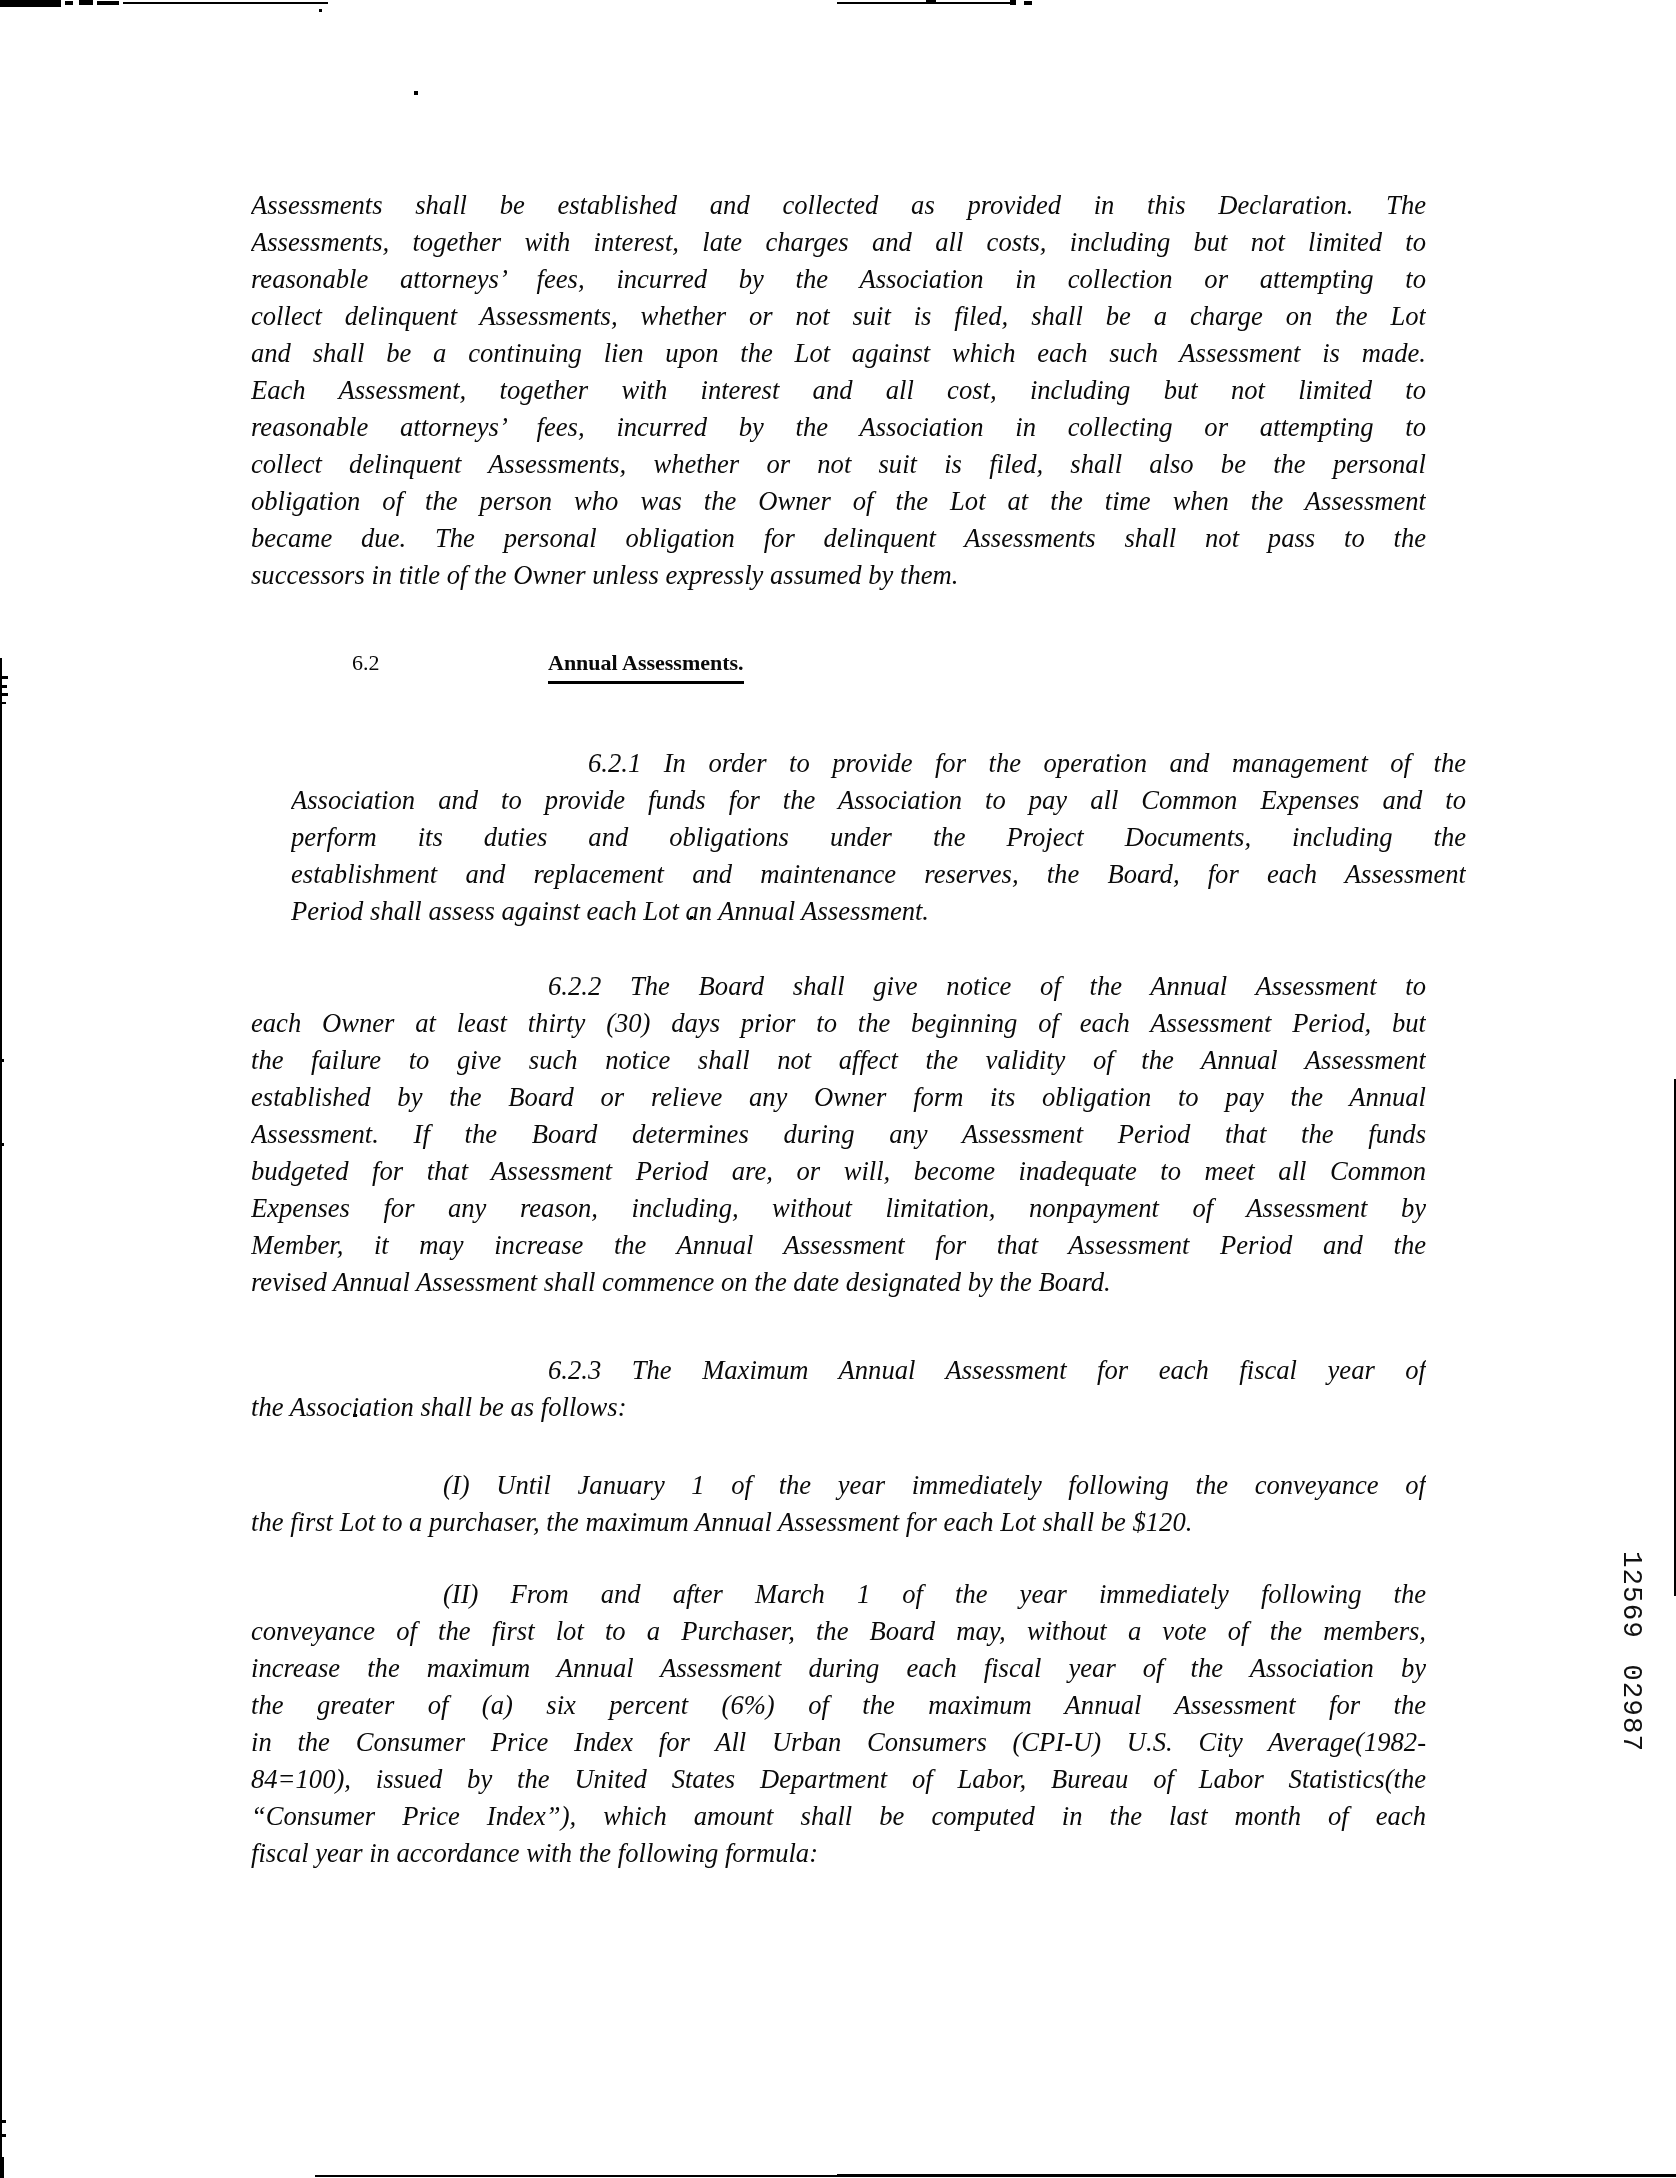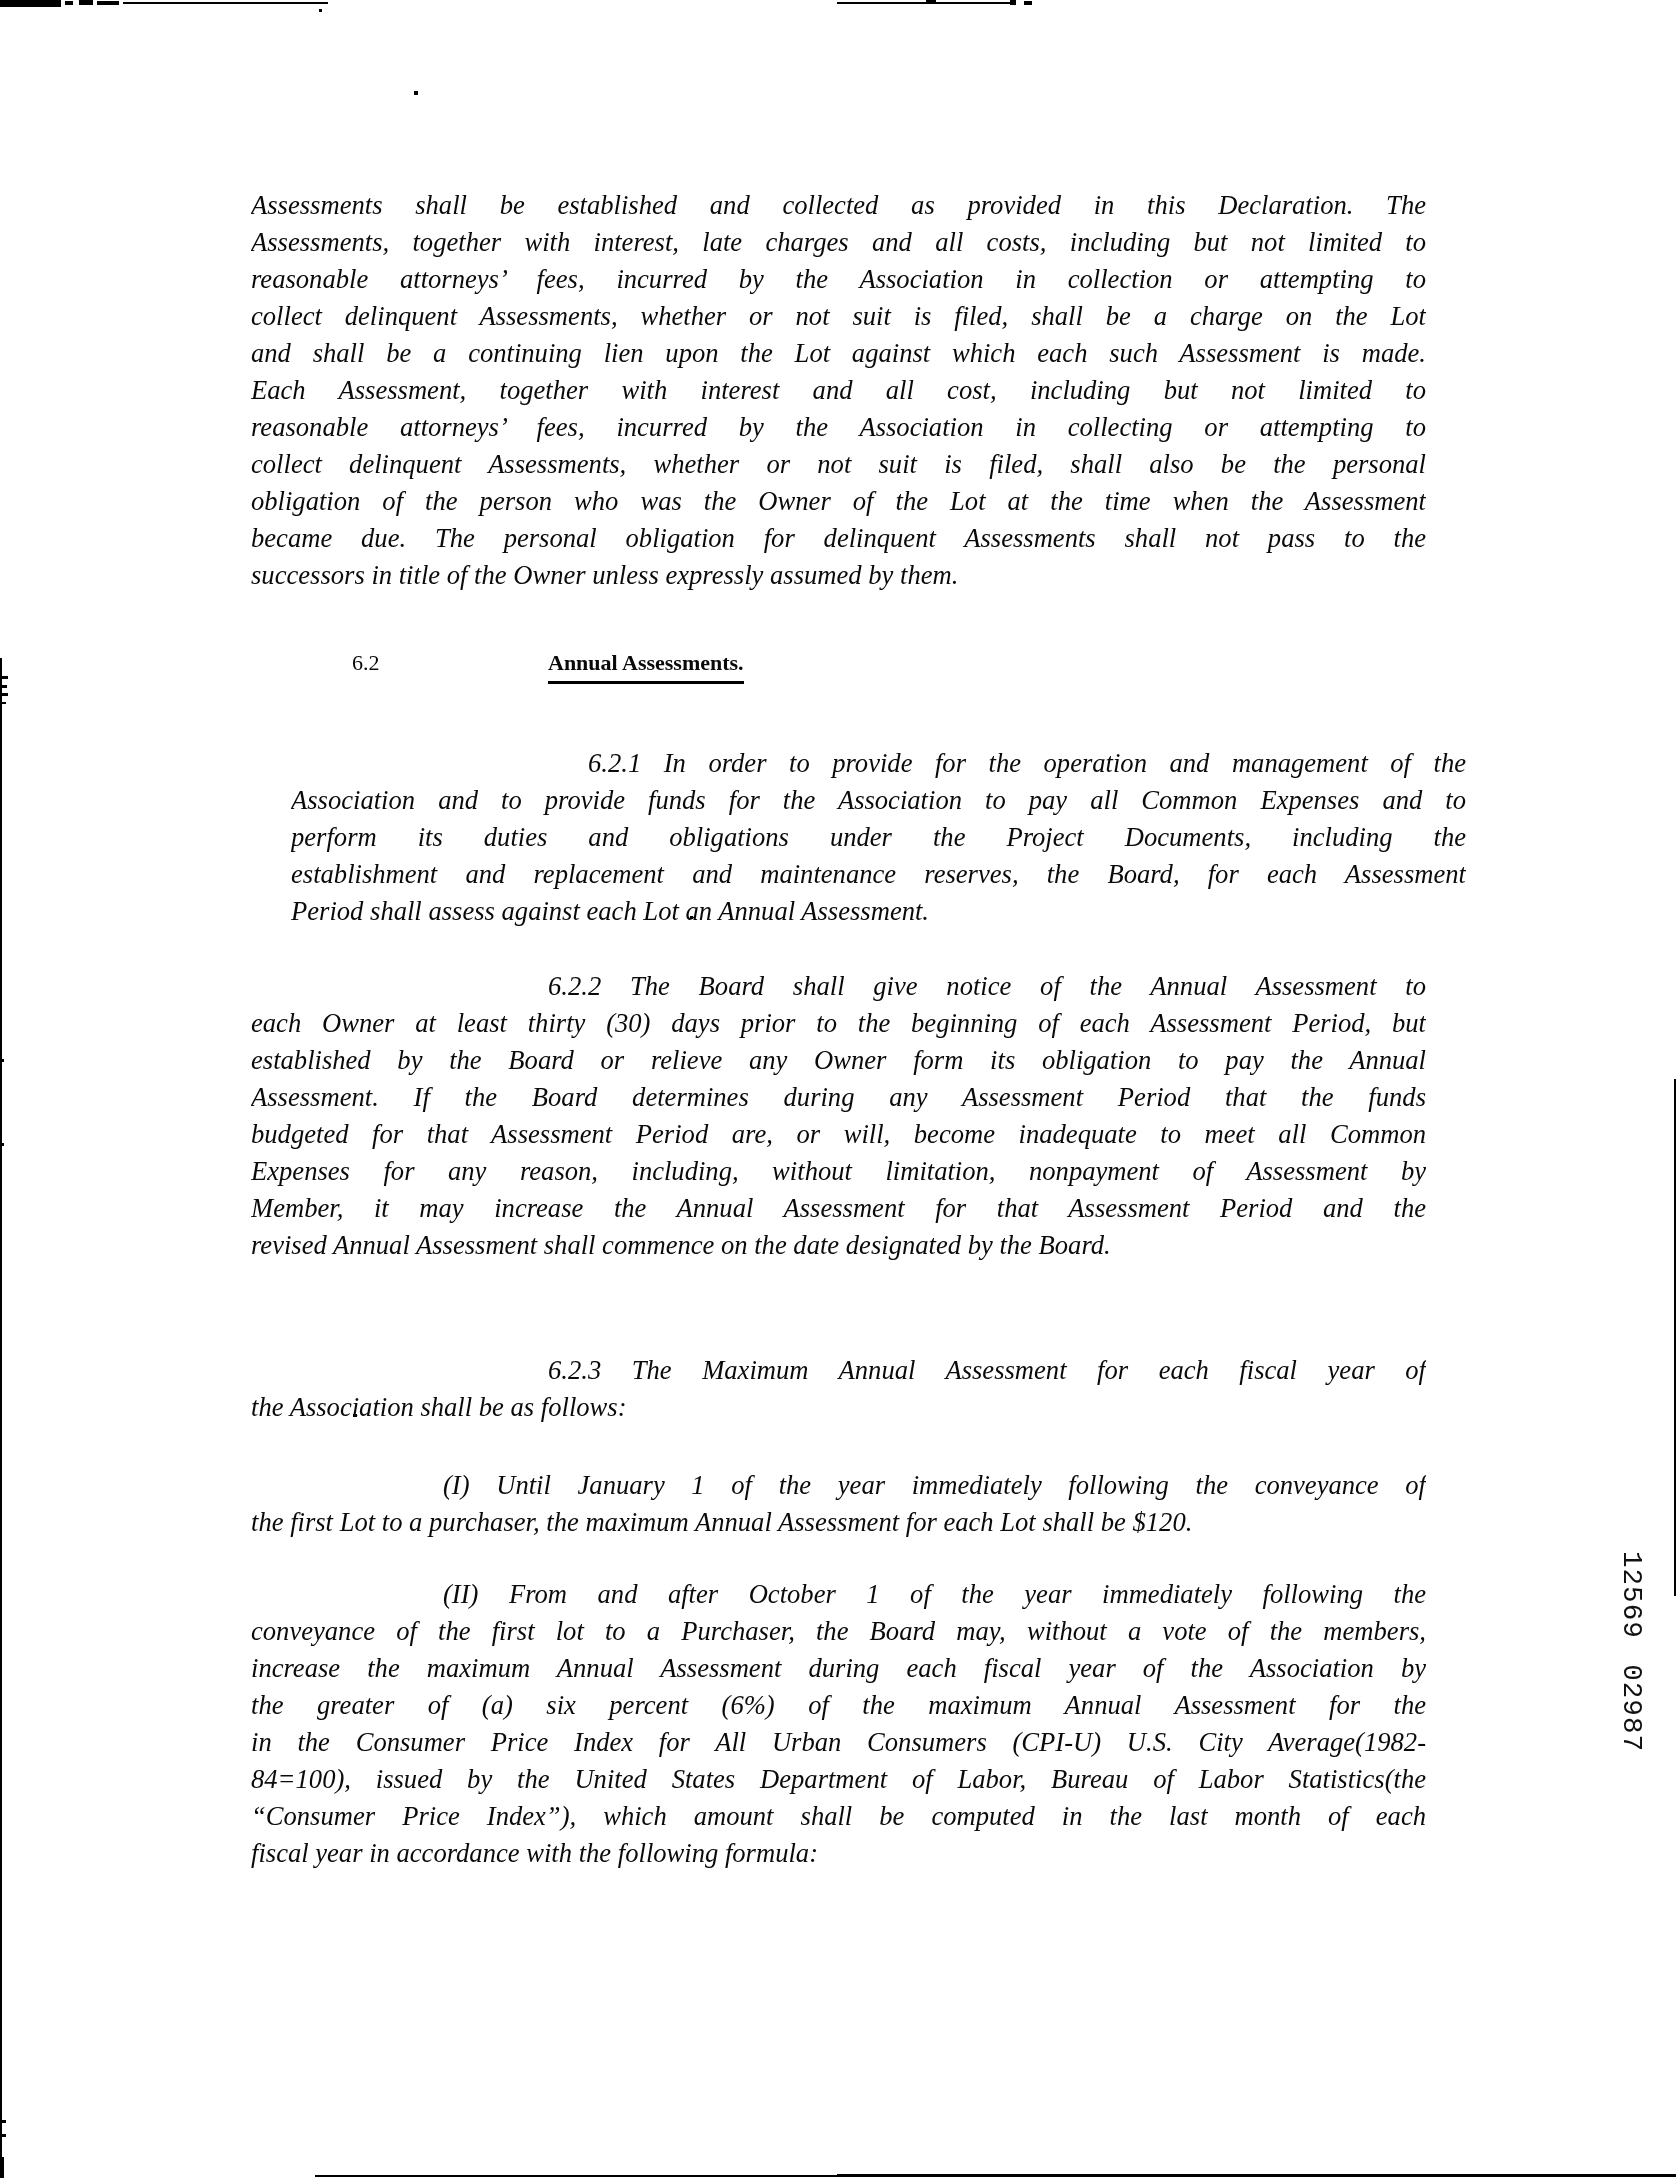--- a/index.html
+++ b/index.html
@@ -100,40 +100,41 @@
       <div class="ln indent-302">6.2.1  In order to provide for  the operation and management of the</div>
       <div class="ln">Association and to provide funds for the Association to pay all Common Expenses and to</div>
       <div class="ln">perform its duties and obligations under the Project Documents, including the</div>
       <div class="ln">establishment and replacement and maintenance reserves, the Board, for each Assessment</div>
       <div class="ln ln-last">Period shall assess against each Lot an Annual Assessment.</div>
     </div>
 
     <div class="para" style="top:968px;">
       <div class="ln indent-302">6.2.2   The Board  shall  give notice of the Annual  Assessment  to</div>
       <div class="ln">each Owner at least thirty (30) days prior to the beginning of each Assessment Period, but</div>
+      <div class="ln">the failure to give such notice shall not affect the validity of the Annual Assessment</div>
       <div class="ln">established by the Board or relieve any Owner form its obligation to pay the Annual</div>
       <div class="ln">Assessment.  If the Board determines during any Assessment Period that the funds</div>
       <div class="ln">budgeted for that Assessment Period are, or will, become inadequate to meet all Common</div>
       <div class="ln">Expenses for any reason, including, without limitation, nonpayment of Assessment by</div>
       <div class="ln">Member, it may increase the Annual Assessment for that Assessment Period and the</div>
       <div class="ln ln-last">revised Annual Assessment shall commence on the date designated by the Board.</div>
     </div>
 
     <div class="para" style="top:1352px;">
       <div class="ln indent-302">6.2.3   The Maximum Annual Assessment for each fiscal year of</div>
       <div class="ln ln-last">the Association shall be as follows:</div>
     </div>
 
     <div class="para" style="top:1467px;">
       <div class="ln indent-195">(I)  Until January 1 of the year immediately following the conveyance of</div>
       <div class="ln ln-last">the first Lot to a purchaser, the maximum Annual Assessment for each Lot shall be $120.</div>
     </div>
 
     <div class="para" style="top:1576px;">
-      <div class="ln indent-195">(II)   From and after October 1 of the year immediately following the</div>
+      <div class="ln indent-195">(II)   From and after March 1 of the year immediately following the</div>
       <div class="ln">conveyance of the first lot to a Purchaser, the Board may, without a vote of the members,</div>
       <div class="ln">increase the maximum Annual Assessment  during each fiscal year of the Association by</div>
       <div class="ln">the greater of (a) six percent (6%) of the maximum Annual Assessment for the</div>
       <div class="ln">in the Consumer Price Index for All Urban Consumers (CPI-U) U.S. City Average(1982-</div>
       <div class="ln">84=100), issued by the United States Department of Labor, Bureau of Labor Statistics(the</div>
       <div class="ln">“Consumer Price Index”), which amount shall be computed in the last month of each</div>
       <div class="ln ln-last">fiscal year in accordance with the following formula:</div>
     </div>
 
   </div>

